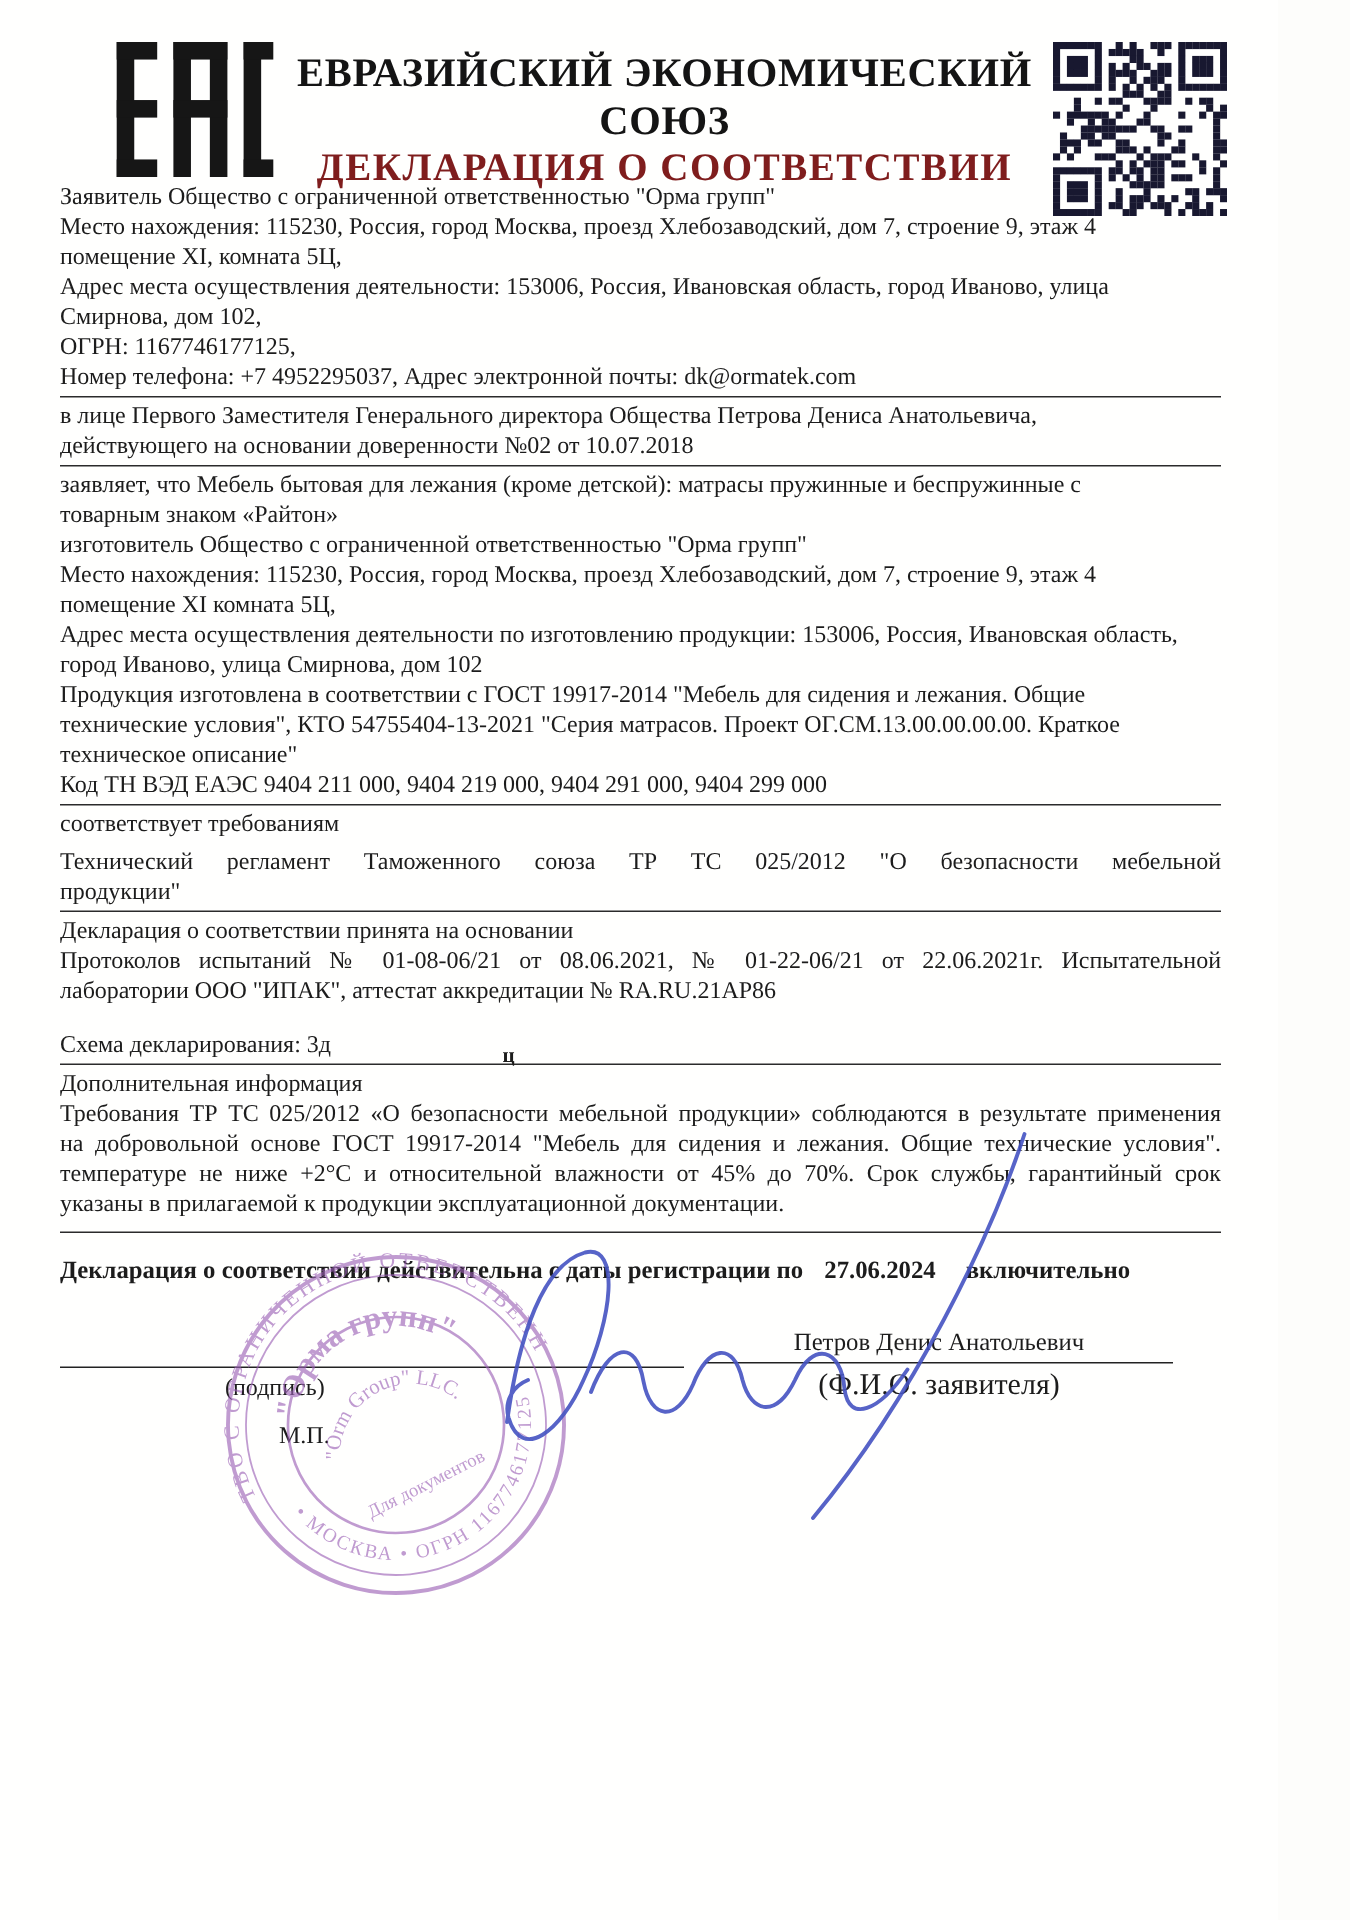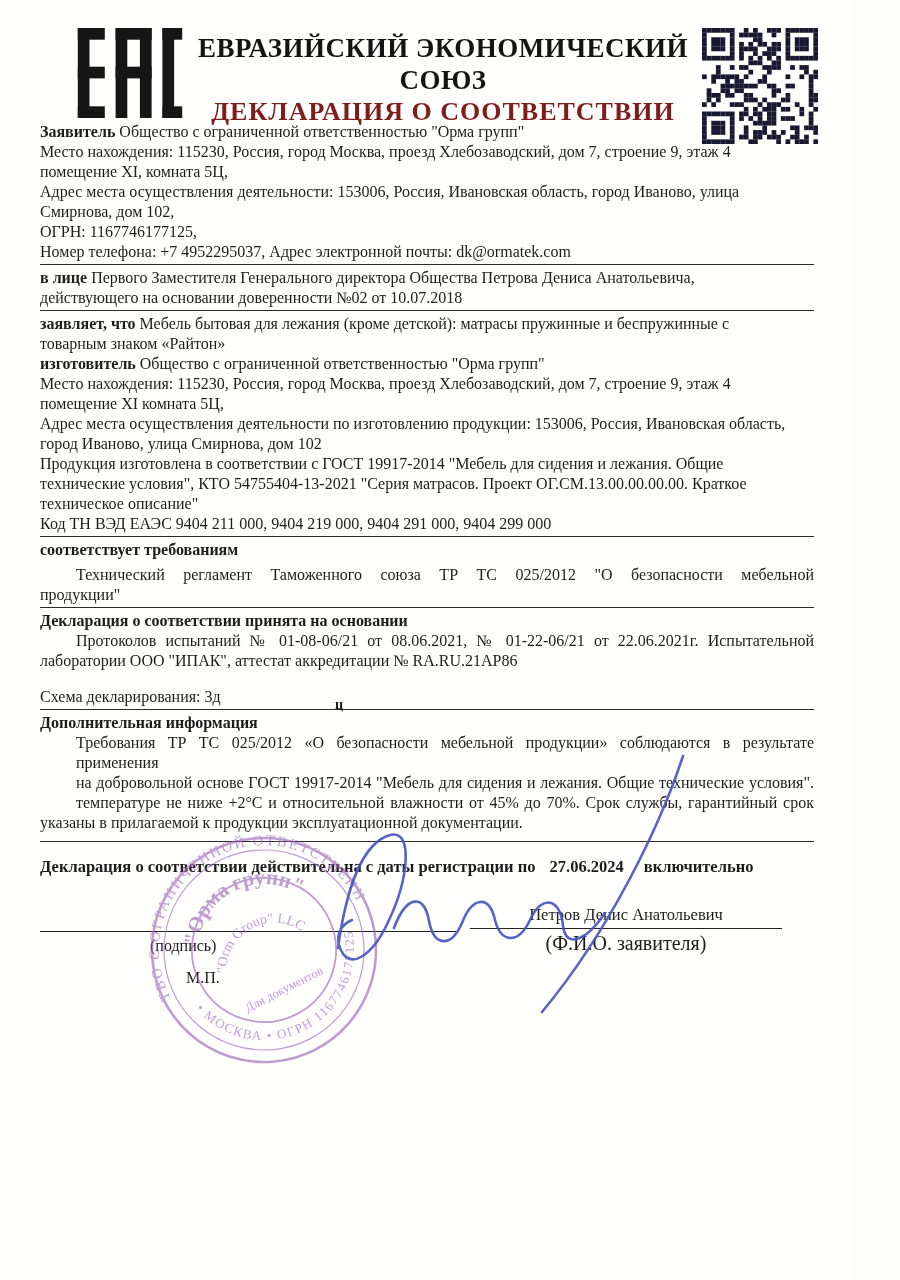--- a/index.html
+++ b/index.html
@@ -13,23 +13,23 @@
   .header{display:flex;align-items:flex-start;padding:26px 34px 0 76px;height:116px;box-sizing:border-box;}
   .eac-logo{width:108px;height:94px;flex:0 0 auto;}
   .titles{flex:1;text-align:center;padding-top:6px;}
   .title1{font-size:27px;font-weight:bold;color:#141414;letter-spacing:.5px;line-height:32px;}
   .title2{font-size:26px;font-weight:bold;color:#7f1d1d;letter-spacing:1px;line-height:32px;}
   .qr{width:116px;height:116px;flex:0 0 auto;margin-top:2px;}
   .qr svg{width:116px;height:116px;}
   
   .content{padding:6px 38px 0 40px;font-size:16px;line-height:20px;}
   .line{min-height:20px;}
-  .just{text-align:justify;text-align-last:justify;margin-left:36px;}
+  .just{text-align:justify;text-align-last:justify;}
   .jgap{margin-top:5px;}
-  b,.b{font-weight:bold;}
+  b,.b{font-weight:normal;}
   .divider{border-top:1.6px solid #2b2b2b;margin:2px 0 3px 0;height:0;position:relative;}
   .stray-mark{position:absolute;left:295px;top:-15px;font-size:14px;font-weight:bold;color:#1c1c1c;}
   .scheme-line{margin-top:16px;}
   
   .bottom{position:relative;height:420px;margin:0 38px 0 40px;font-size:16.5px;}
   .validity{position:absolute;top:12px;left:0;right:0;font-weight:bold;font-size:16.5px;}
   .validity .date{margin-left:14px;}
   .validity .after{margin-left:20px;}
   .sig-line-left{position:absolute;top:86px;left:0;width:416px;border-top:1.6px solid #222;}
   .sig-caption{position:absolute;top:92px;left:110px;width:210px;text-align:left;font-size:16px;}

